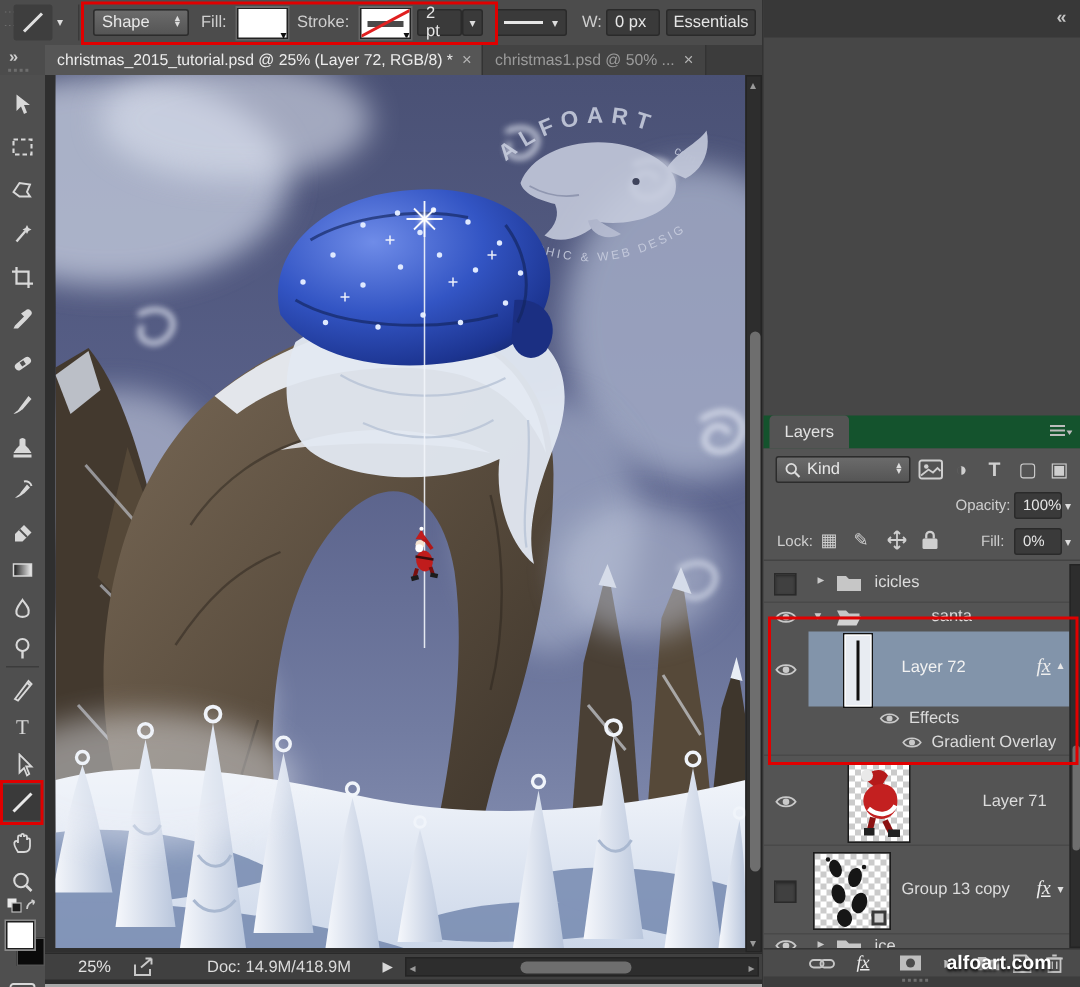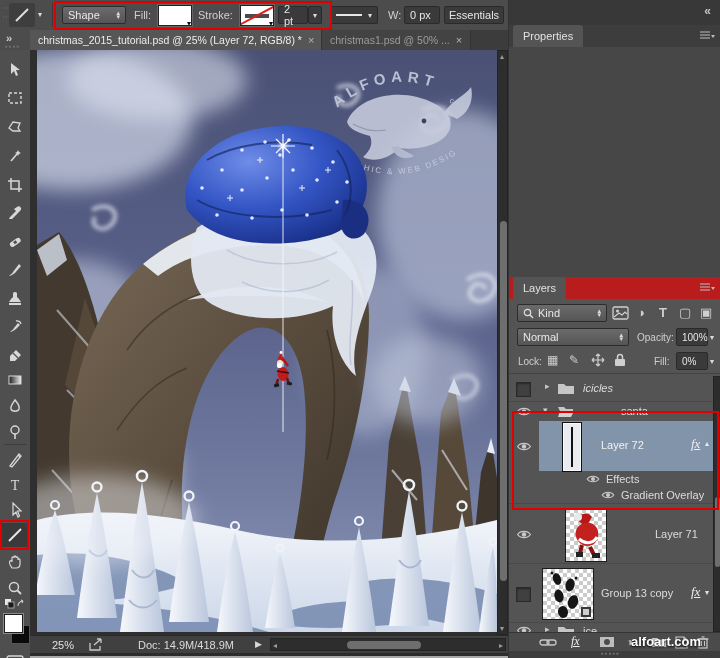--- a/index.html
+++ b/index.html
@@ -481,31 +481,22 @@
   </div>
   <div class="abs" style="left:30px;top:653px;width:478px;height:3px;background:#2c2c2c;"></div>
   <div class="abs" style="left:30px;top:656px;width:478px;height:2px;background:#a8a8a8;"></div>
 
   <div class="abs" style="left:508px;top:0;width:212px;height:658px;background:#474747;border-left:1px solid #333;">
 
     <div class="abs" style="left:0;top:0;width:212px;height:25px;background:#383838;">
       <span class="abs" style="right:10px;top:4px;color:#c4c4c4;font-size:12px;font-weight:bold;">«</span>
     </div>
 
-    <div class="abs" style="left:0;top:25px;width:212px;height:22px;background:#3d3d3d;">
-      <div class="panel-tab abs" style="left:4px;top:0;">
-        <span>Properties</span>
-      </div>
-      <svg class="abs" style="right:6px;top:6px;" width="16" height="11" viewBox="0 0 16 11">
-          <path d="M1 1 h10 M1 4 h10 M1 7 h10" stroke="#bdbdbd" stroke-width="1.2"></path>
-          <path d="M12 4 l2 3 2 -3 Z" fill="#bdbdbd"></path>
-        </svg>
-    </div>
-
-    <div class="abs" style="left:0;top:277px;width:212px;height:22px;background:#b91c1c;">
+
+    <div class="abs" style="left:0;top:277px;width:212px;height:22px;background:#14532d;">
       <div class="panel-tab abs" style="left:4px;top:0;">
         <span>Layers</span>
       </div>
       <svg class="abs" style="right:6px;top:6px;" width="16" height="11" viewBox="0 0 16 11">
           <path d="M1 1 h10 M1 4 h10 M1 7 h10" stroke="#bdbdbd" stroke-width="1.2"></path>
           <path d="M12 4 l2 3 2 -3 Z" fill="#bdbdbd"></path>
         </svg>
     </div>
     <div class="abs" style="left:0;top:299px;width:212px;height:359px;background:#545454;">
 
@@ -523,27 +514,20 @@
       <svg class="abs" style="left:103px;top:7px;" width="17" height="14" viewBox="0 0 17 14">
           <rect x="1" y="1" width="15" height="12" rx="1.5" fill="none" stroke="#cfcfcf" stroke-width="1.3"></rect>
           <circle cx="5.5" cy="5" r="1.5" fill="#cfcfcf"></circle>
           <path d="M2 11 L7 7 L10 9 L13 6 L15 8" fill="none" stroke="#cfcfcf" stroke-width="1.2"></path>
         </svg>
       <span class="abs" style="left:128px;top:6px;color:#cfcfcf;font-size:13px;">◑</span>
       <span class="abs" style="left:150px;top:6px;color:#cfcfcf;font-size:13px;font-weight:bold;">T</span>
       <span class="abs" style="left:170px;top:6px;color:#cfcfcf;font-size:13px;">▢</span>
       <span class="abs" style="left:191px;top:6px;color:#cfcfcf;font-size:13px;">▣</span>
 
-      <div class="abs select" style="left:8px;top:29px;width:112px;">
-        <span>Normal</span>
-        <span class="ddcol">
-            <span>▴</span>
-            <span>▾</span>
-          </span>
-      </div>
       <span class="abs lbl" style="left:128px;top:33px;font-size:10px;">Opacity:</span>
       <div class="abs field" style="left:167px;top:29px;width:32px;font-size:10px;">
         <span>100%</span>
       </div>
       <span class="abs dda" style="left:201px;top:34px;">▾</span>
 
       <span class="abs lbl" style="left:9px;top:57px;font-size:10px;">Lock:</span>
       <span class="abs" style="left:38px;top:54px;color:#cfcfcf;font-size:12px;">▦</span>
       <span class="abs" style="left:60px;top:54px;color:#cfcfcf;font-size:12px;">✎</span>
       <svg class="abs" style="left:82px;top:54px;" width="14" height="14" viewBox="0 0 14 14">
@@ -559,21 +543,21 @@
       </div>
       <span class="abs dda" style="left:201px;top:58px;">▾</span>
       <div class="abs" style="left:0;top:74px;width:212px;height:1px;background:#434343;"></div>
 
       <div class="abs" style="left:0;top:77px;width:204px;height:25px;border-bottom:1px solid #494949;">
         <div class="cb abs" style="left:7px;top:6px;"></div>
         <span class="abs" style="left:36px;top:5px;color:#c9c9c9;font-size:9px;">▸</span>
         <svg class="abs" style="left:48px;top:6px;" width="18" height="13" viewBox="0 0 18 13">
             <path d="M1 2 L7 2 L9 4 L17 4 L17 12 L1 12 Z" fill="#c6c6c6"></path>
           </svg>
-        <span class="rowtxt abs" style="left:74px;top:6px;font-style:italic;">icicles</span>
+        <span class="rowtxt abs" style="left:74px;top:6px;">icicles</span>
       </div>
 
       <div class="abs" style="left:0;top:102px;width:204px;height:20px;">
         <svg class="abs" style="left:7px;top:5px;" width="16" height="11" viewBox="0 0 16 12">
             <path d="M1 6 C4 1.5 12 1.5 15 6 C12 10.5 4 10.5 1 6 Z" fill="none" stroke="#c9c9c9" stroke-width="1.3"></path>
             <circle cx="8" cy="6" r="2.4" fill="#c9c9c9"></circle>
           </svg>
         <span class="abs" style="left:34px;top:4px;color:#c9c9c9;font-size:9px;">▾</span>
         <svg class="abs" style="left:48px;top:4px;" width="18" height="13" viewBox="0 0 18 13">
             <path d="M1 2 L7 2 L9 4 L16 4 L16 6 L3 6 Z" fill="#c6c6c6"></path>

